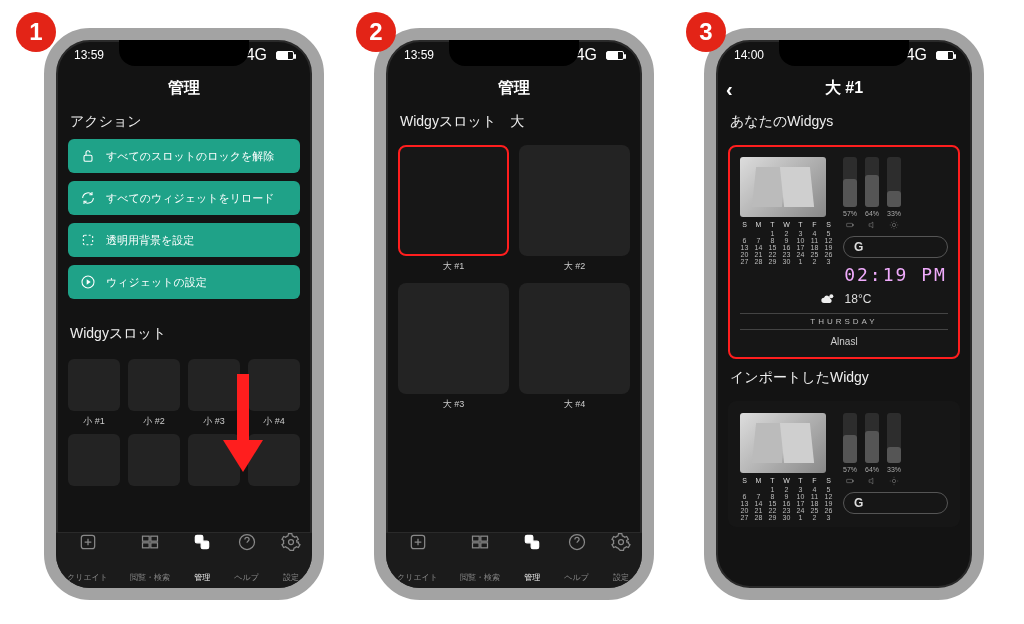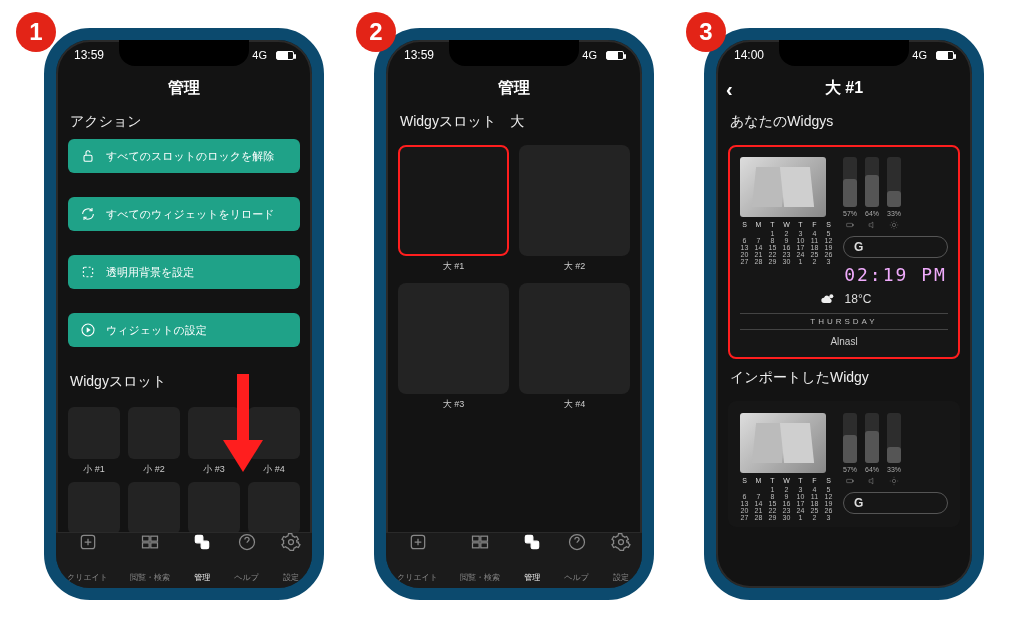--- a/index.html
+++ b/index.html
@@ -21,21 +21,21 @@
     font-size: 24px;
     display: flex;
     align-items: center;
     justify-content: center;
     z-index: 50;
   }
   .phone {
     position: absolute;
     width: 280px;
     height: 572px;
-    border: 12px solid #0c4a6e;
+    border: 12px solid #a3a3a3;
     border-radius: 46px;
     background: #131313;
     overflow: hidden;
     box-shadow: 0 0 0 2px #2a2a2a inset;
   }
   .notch {
     position: absolute;
     top: 0; left: 50%; transform: translateX(-50%);
     width: 130px; height: 26px;
     background: #000;
@@ -48,21 +48,21 @@
     top: 0; left: 0; right: 0;
     height: 30px;
     display: flex;
     justify-content: space-between;
     align-items: center;
     padding: 0 18px;
     color: #fff;
     font-size: 12px;
     z-index: 20;
   }
-  .status-right { display:flex; align-items:center; gap:9px; font-size:11px;}
+  .status-right { display:flex; align-items:center; gap:9px; font-size:16px;}
   .sig-bars { display:inline-flex; gap:1px; align-items:flex-end;}
   .sig-bars span { width:2px; background:#fff; display:inline-block;}
   .sig-bars span:nth-child(1){height:4px}
   .sig-bars span:nth-child(2){height:6px}
   .sig-bars span:nth-child(3){height:8px}
   .sig-bars span:nth-child(4){height:10px}
   .batt { width:18px;height:9px;border:1px solid #fff;border-radius:2px;position:relative;}
   .batt:after{content:"";position:absolute;right:-3px;top:2px;width:2px;height:5px;background:#fff;border-radius:1px;}
   .batt i{display:block;background:#fff;height:100%;width:70%;}
 
@@ -78,21 +78,21 @@
     font-weight:600;
     padding:8px 0 10px;
     position:relative;
   }
   .back-chev {
     position:absolute; left:10px; top:8px; font-size:20px; color:#fff;
   }
   .section-label {
     font-size:14px; color:#eee; padding:4px 14px 8px; font-weight:500;
   }
-  .action-list { padding:0 12px; display:flex; flex-direction:column; gap:24px;}
+  .action-list { padding:0 12px; display:flex; flex-direction:column; gap:8px;}
   .action-btn {
     background:#1fa288;
     border-radius:6px;
     height:34px;
     display:flex;
     align-items:center;
     padding:0 12px;
     gap:10px;
     font-size:11px;
     color:#fff;

